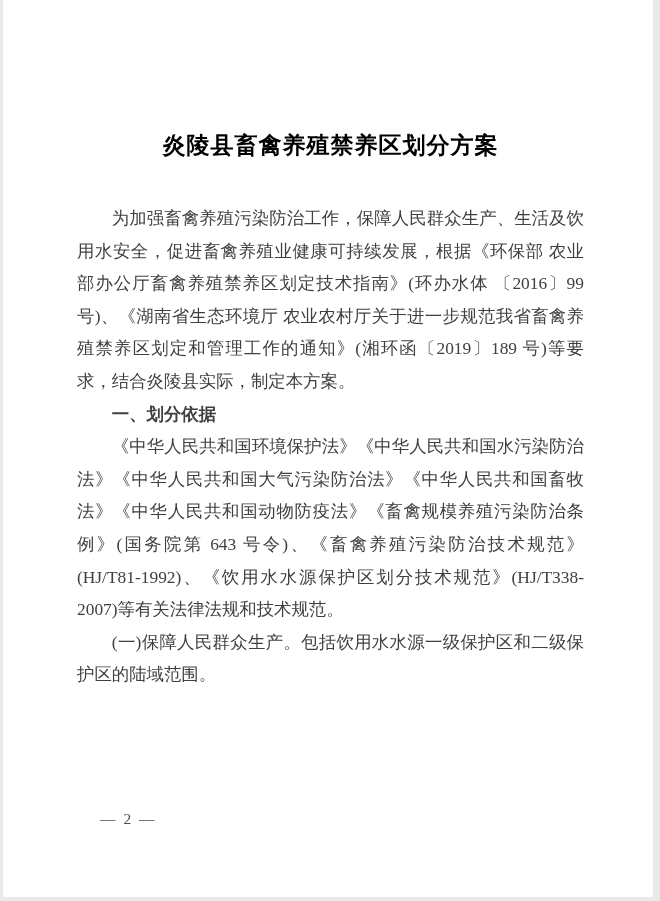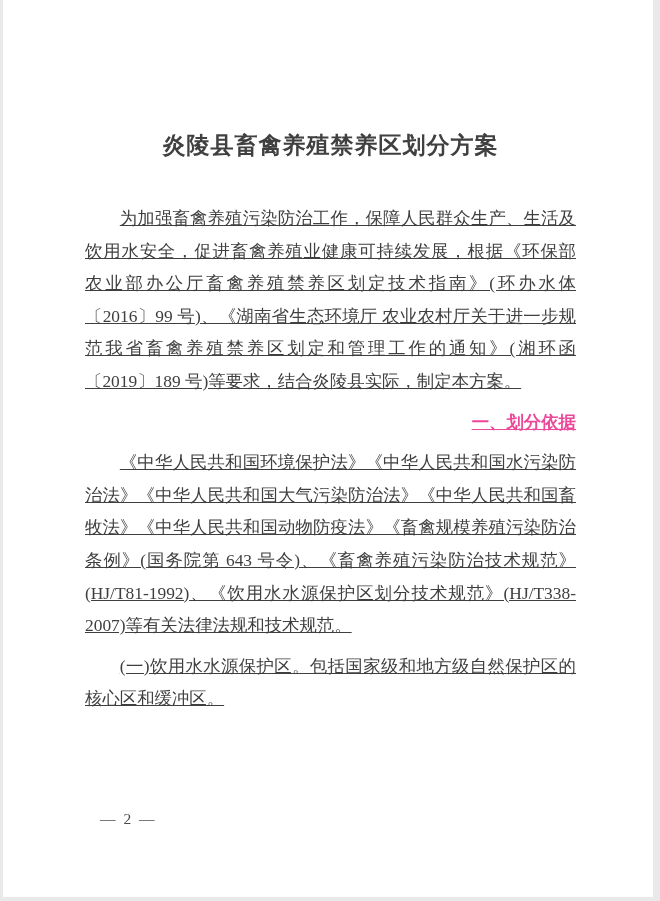--- a/index.html
+++ b/index.html
@@ -29,41 +29,40 @@
     top: 0;
   }
   .doc-title {
     margin: 0;
     padding-top: 126px;
     font-family: "Liberation Serif", "DejaVu Serif", serif;
     font-weight: bold;
     font-size: 23px;
     line-height: 40px;
     text-align: center;
-    color: #404040;
+    color: #000000;
     letter-spacing: 1px;
   }
   .doc-body {
     margin-top: 36px;
     font-family: "Liberation Serif", "DejaVu Serif", serif;
     font-size: 17.4px;
     line-height: 32.6px;
     color: #3f3f3f;
     text-align: justify;
   }
   .doc-body p {
-    margin: 8px;
+    margin: 0;
     text-indent: 2em;
-    text-decoration: underline;
   }
   .doc-body p.heading {
     font-family: "Liberation Sans", "DejaVu Sans", sans-serif;
     font-weight: bold;
-    color: #ec4899;
-    text-align: right;
+    color: #404040;
+    text-align: left;
   }
   .page-footer {
     position: absolute;
     left: 97px;
     top: 810px;
     font-family: "Liberation Serif", "DejaVu Serif", serif;
     font-size: 15.5px;
     color: #4a4a4a;
     letter-spacing: 2px;
   }
@@ -72,18 +71,18 @@
 <body>
 
 <div class="viewport">
   <div class="page">
     <div class="content">
       <h1 class="doc-title">炎陵县畜禽养殖禁养区划分方案</h1>
       <div class="doc-body">
         <p>为加强畜禽养殖污染防治工作，保障人民群众生产、生活及饮用水安全，促进畜禽养殖业健康可持续发展，根据《环保部 农业部办公厅畜禽养殖禁养区划定技术指南》(环办水体 〔2016〕99 号)、《湖南省生态环境厅 农业农村厅关于进一步规范我省畜禽养殖禁养区划定和管理工作的通知》(湘环函〔2019〕189 号)等要求，结合炎陵县实际，制定本方案。</p>
         <p class="heading">一、划分依据</p>
         <p>《中华人民共和国环境保护法》《中华人民共和国水污染防治法》《中华人民共和国大气污染防治法》《中华人民共和国畜牧法》《中华人民共和国动物防疫法》《畜禽规模养殖污染防治条例》(国务院第 643 号令)、《畜禽养殖污染防治技术规范》(HJ/T81-1992)、《饮用水水源保护区划分技术规范》(HJ/T338-2007)等有关法律法规和技术规范。</p>
-        <p>(一)饮用水水源保护区。包括国家级和地方级自然保护区的核心区和缓冲区。</p>
+        <p>(一)保障人民群众生产。包括饮用水水源一级保护区和二级保护区的陆域范围。</p>
       </div>
     </div>
     <div class="page-footer">— 2 —</div>
   </div>
 </div>
 
 </body></html>

